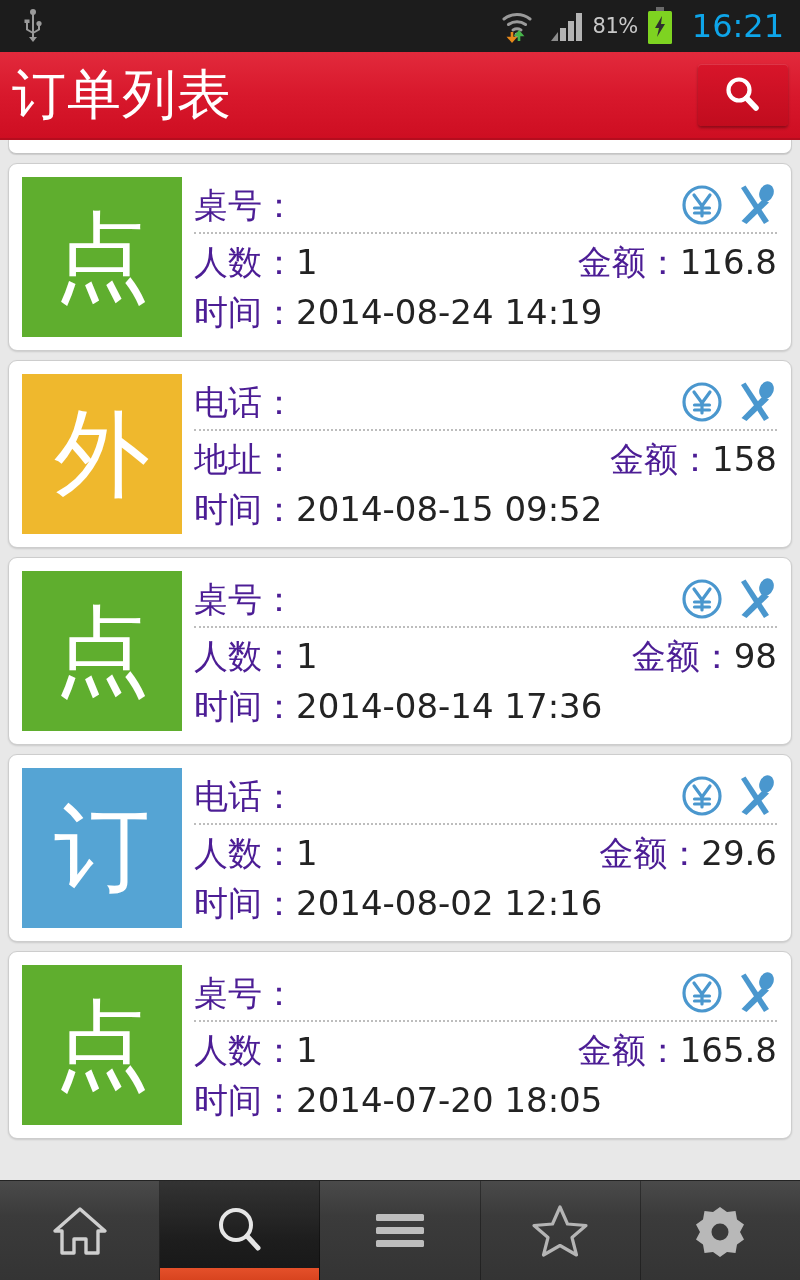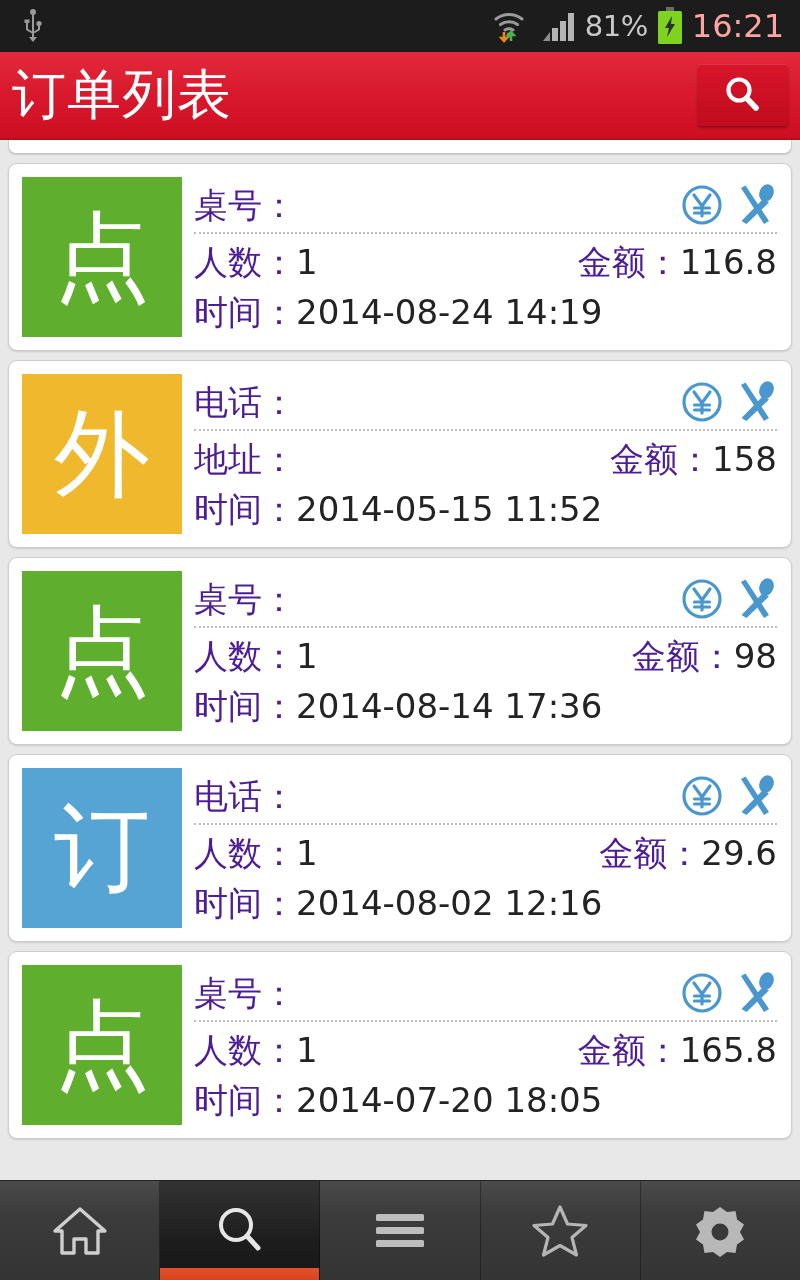--- a/index.html
+++ b/index.html
@@ -35,30 +35,30 @@
     margin-left: auto;
     display: flex;
     align-items: center;
     gap: 9px;
   }
   .usb-icon { width: 26px; height: 34px; display: block; }
   .wifi-wrap { position: relative; width: 42px; height: 36px; }
   .signal-icon { width: 34px; height: 32px; display: block; }
   .battery-pct {
     color: #c9c9c9;
-    font-size: 29px;
+    font-size: 21px;
     letter-spacing: -0.5px;
     font-family: "DejaVu Sans", sans-serif;
   }
   .battery-icon { width: 26px; height: 38px; display: block; }
   .clock {
-    color: #fca5a5;
+    color: #0ea5e9;
     font-size: 32px;
     letter-spacing: 0px;
-    margin-left: 0;
+    margin-left: 10px;
     font-family: "DejaVu Sans", sans-serif;
   }
 
   
   .header {
     flex: 0 0 88px;
     height: 88px;
     background: linear-gradient(to bottom, #e22a3c 0%, #d8182c 50%, #ce0e22 100%);
     display: flex;
     align-items: center;
@@ -354,21 +354,21 @@
       </div>
       <div class="row row-2">
         <span class="label">地址：</span>
         <span class="value"></span>
         <span class="spacer"></span>
         <span class="label">金额：</span>
         <span class="value">158</span>
       </div>
       <div class="row row-3">
         <span class="label">时间：</span>
-        <span class="value">2014-05-15 11:52</span>
+        <span class="value">2014-08-15 09:52</span>
       </div>
     </div>
         </div>
         <div class="card">
     <div class="badge" style="background:#5fae2e">点</div>
     <div class="card-body">
       <div class="row row-1">
         <span class="label">桌号：</span>
         <span class="value"></span>
         <span class="spacer"></span>

